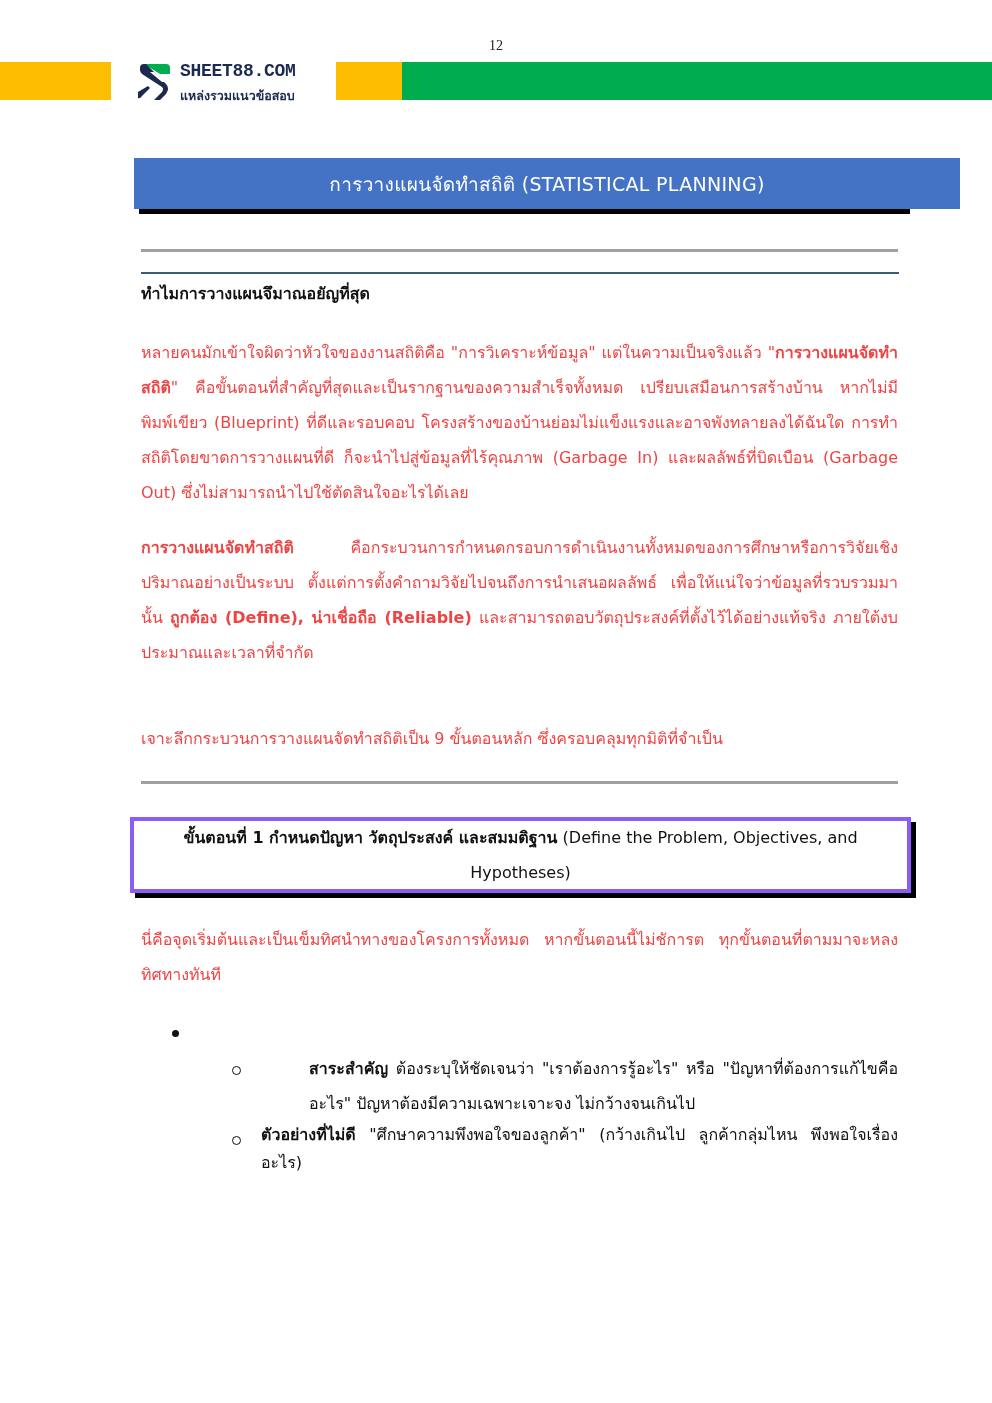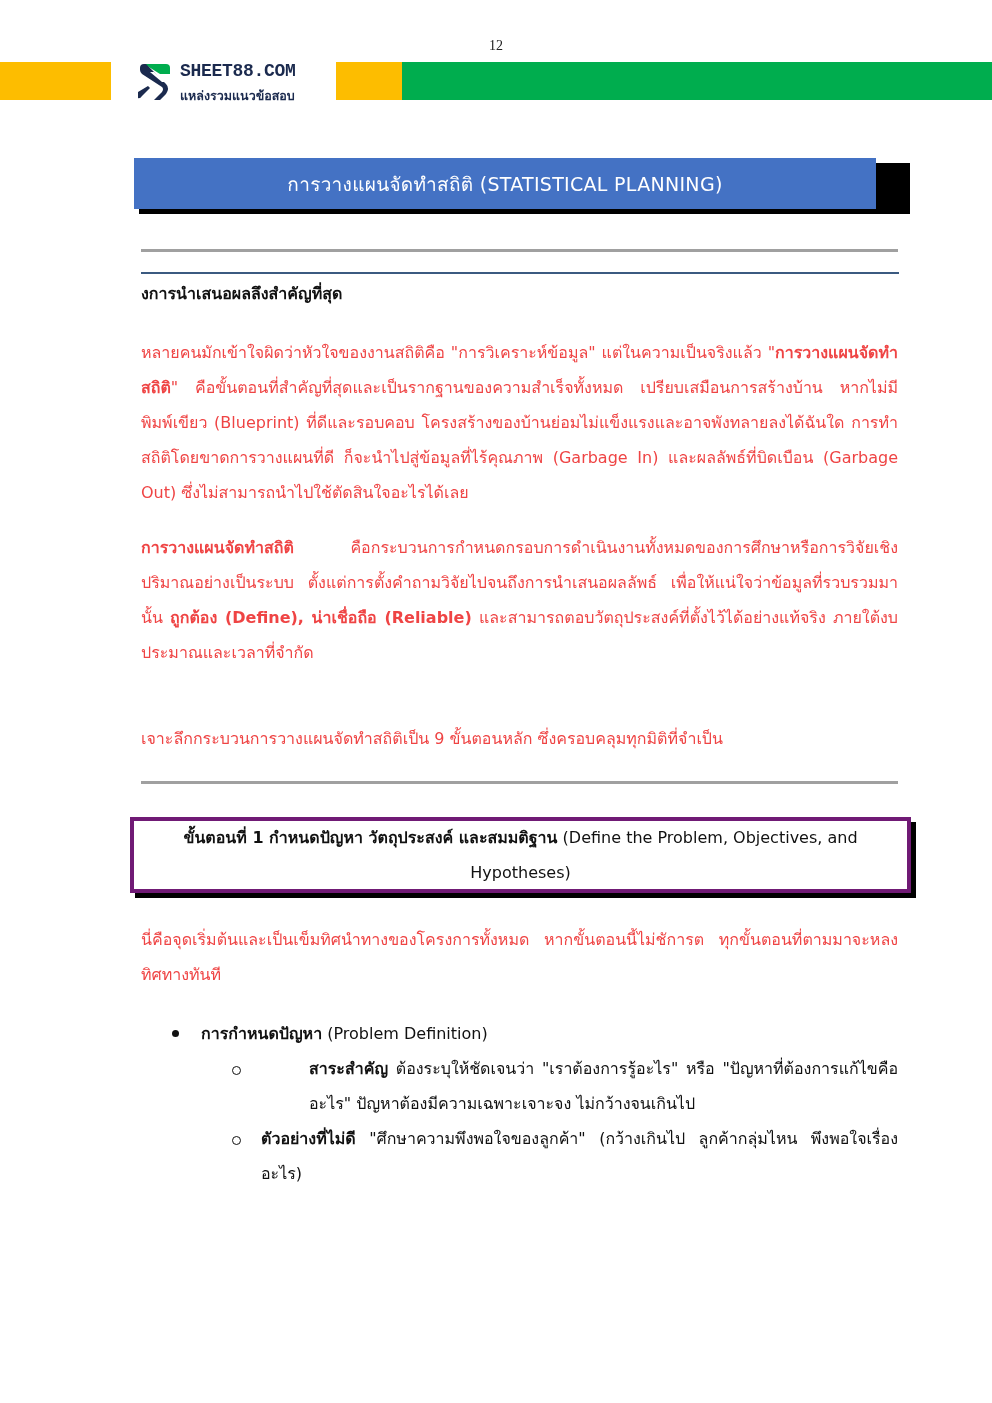--- a/index.html
+++ b/index.html
@@ -12,34 +12,34 @@
   .bar-orange-left { left:0; width:111px; background:#fdbd00; }
   .bar-orange-mid { left:336px; width:66px; background:#fdbd00; }
   .bar-green { left:402px; width:590px; background:#00ad4e; }
   .logo { left:136px; top:60px; width:190px; height:44px; display:flex; align-items:center; }
   .logo-mark { width:36px; height:40px; margin-right:8px; }
   .logo-text { display:flex; flex-direction:column; line-height:1; }
   .logo-title { font-family:Liberation Mono, monospace; font-weight:bold; font-size:18px; color:#1b2a4e; letter-spacing:-0.3px; }
   .logo-sub { font-family:"Liberation Sans",sans-serif; font-weight:bold; font-size:12.5px; color:#1b2a4e; margin-top:10px; }
 
   .title-shadow { left:139px; top:163px; width:771px; height:51px; background:#000; }
-  .title-box { left:134px; top:158px; width:742px; height:51px; background:#4472c4;
+  .title-box { left:134px; top:158px; width:826px; height:51px; background:#4472c4;
                display:flex; align-items:center; justify-content:center; }
   .title-text { color:#fff; font-size:19px; letter-spacing:0.3px; font-family:"DejaVu Sans",sans-serif; }
 
   .rule-gray { left:141px; width:757px; height:3px; background:#a0a0a0; }
   .rule-navy { left:141px; top:272px; width:758px; height:2px; background:#3b5a80; }
 
   .para { left:141px; width:757px; font-size:16px; line-height:35px; text-align:justify; color:#ef4444; }
   .para b { font-weight:bold; }
   .heading { left:141px; top:280px; font-size:16px; font-weight:bold; line-height:28px; }
 
   .step-shadow { left:135px; top:822px; width:781px; height:76px; background:#000; }
   .step-box { left:130px; top:817px; width:781px; height:76px; background:#fff; box-sizing:border-box;
-              border:4px solid #701a75; display:flex; align-items:center; justify-content:center;
+              border:4px solid #8b5cf6; display:flex; align-items:center; justify-content:center;
               text-align:center; padding:0 34px; }
   .step-text { font-size:16px; line-height:35px; }
 
   .bullet-row { display:flex; align-items:flex-start; }
   .bullet-glyph { width:8px; height:8px; border-radius:50%; flex:none; }
   .bullet-filled { background:#111; width:7px; height:7px; }
   .bullet-hollow { border:1.3px solid #111; box-sizing:border-box; width:9px; height:9px; }
 </style>
 </head>
 <body>
@@ -64,43 +64,42 @@
 </div>
 
 <div class="abs title-shadow"></div>
 <div class="abs title-box">
   <span class="title-text">การวางแผนจัดทำสถิติ (STATISTICAL PLANNING)</span>
 </div>
 
 <div class="abs rule-gray" style="top:249px;"></div>
 <div class="abs rule-navy"></div>
 
-<div class="abs heading">งการนำเสนอผลลึงสำคัญที่สุด</div>
+<div class="abs heading">ทำไมการวางแผนจึมาณอยัญที่สุด</div>
 
 <div class="abs para" style="top:335px;"><span>หลายคนมักเข้าใจผิดว่าหัวใจของงานสถิติคือ "การวิเคราะห์ข้อมูล" แต่ในความเป็นจริงแล้ว "</span><b>การวางแผนจัดทำสถิติ</b><span>" คือขั้นตอนที่สำคัญที่สุดและเป็นรากฐานของความสำเร็จทั้งหมด เปรียบเสมือนการสร้างบ้าน หากไม่มีพิมพ์เขียว (Blueprint) ที่ดีและรอบคอบ โครงสร้างของบ้านย่อมไม่แข็งแรงและอาจพังทลายลงได้ฉันใด การทำสถิติโดยขาดการวางแผนที่ดี ก็จะนำไปสู่ข้อมูลที่ไร้คุณภาพ (Garbage In) และผลลัพธ์ที่บิดเบือน (Garbage Out) ซึ่งไม่สามารถนำไปใช้ตัดสินใจอะไรได้เลย</span></div>
 
 <div class="abs para" style="top:530px;"><b>การวางแผนจัดทำสถิติ</b><span> คือกระบวนการกำหนดกรอบการดำเนินงานทั้งหมดของการศึกษาหรือการวิจัยเชิงปริมาณอย่างเป็นระบบ ตั้งแต่การตั้งคำถามวิจัยไปจนถึงการนำเสนอผลลัพธ์ เพื่อให้แน่ใจว่าข้อมูลที่รวบรวมมานั้น </span><b>ถูกต้อง (Define), น่าเชื่อถือ (Reliable)</b><span> และสามารถตอบวัตถุประสงค์ที่ตั้งไว้ได้อย่างแท้จริง ภายใต้งบประมาณและเวลาที่จำกัด</span></div>
 
 <div class="abs para" style="top:721px;">เจาะลึกกระบวนการวางแผนจัดทำสถิติเป็น 9 ขั้นตอนหลัก ซึ่งครอบคลุมทุกมิติที่จำเป็น</div>
 
 <div class="abs rule-gray" style="top:781px;"></div>
 
 <div class="abs step-shadow"></div>
 <div class="abs step-box">
   <div class="step-text"><b>ขั้นตอนที่ 1 กำหนดปัญหา วัตถุประสงค์ และสมมติฐาน</b><span> (Define the Problem, Objectives, and Hypotheses)</span></div>
 </div>
 
 <div class="abs para" style="top:922px;">นี่คือจุดเริ่มต้นและเป็นเข็มทิศนำทางของโครงการทั้งหมด หากขั้นตอนนี้ไม่ชัการต ทุกขั้นตอนที่ตามมาจะหลงทิศทางทันที</div>
 
 <div class="abs bullet-row" style="left:172px; top:1016px; width:726px;">
   <span class="bullet-glyph bullet-filled" style="margin-top:14px; margin-right:22px;"></span>
-  <span style="font-size:16px; line-height:35px;"><b>การกำหนดปัญหา</b><span> (Problem Definition)</span></span>
 </div>
 
 <div class="abs bullet-row" style="left:232px; top:1051px; width:666px;">
   <span class="bullet-glyph bullet-hollow" style="margin-top:15px; margin-right:20px;"></span>
   <span style="font-size:16px; line-height:35px; text-align:justify;margin-left:48px;"><b>สาระสำคัญ</b><span> ต้องระบุให้ชัดเจนว่า "เราต้องการรู้อะไร" หรือ "ปัญหาที่ต้องการแก้ไขคืออะไร" ปัญหาต้องมีความเฉพาะเจาะจง ไม่กว้างจนเกินไป</span></span>
 </div>
 
 <div class="abs bullet-row" style="left:232px; top:1121px; width:666px;">
   <span class="bullet-glyph bullet-hollow" style="margin-top:15px; margin-right:20px;"></span>
-  <span style="font-size:16px; line-height:35px; text-align:justify;"><b>ตัวอย่างที่ไม่ดี</b><span> "ศึกษาความพึงพอใจของลูกค้า" (กว้างเกินไป ลูกค้ากลุ่มไหน พึงพอใจเรื่องอะไร)</span></span>
+  <span style="font-size:16px; line-height:28px; text-align:justify;"><b>ตัวอย่างที่ไม่ดี</b><span> "ศึกษาความพึงพอใจของลูกค้า" (กว้างเกินไป ลูกค้ากลุ่มไหน พึงพอใจเรื่องอะไร)</span></span>
 </div>
 
 </body></html>

